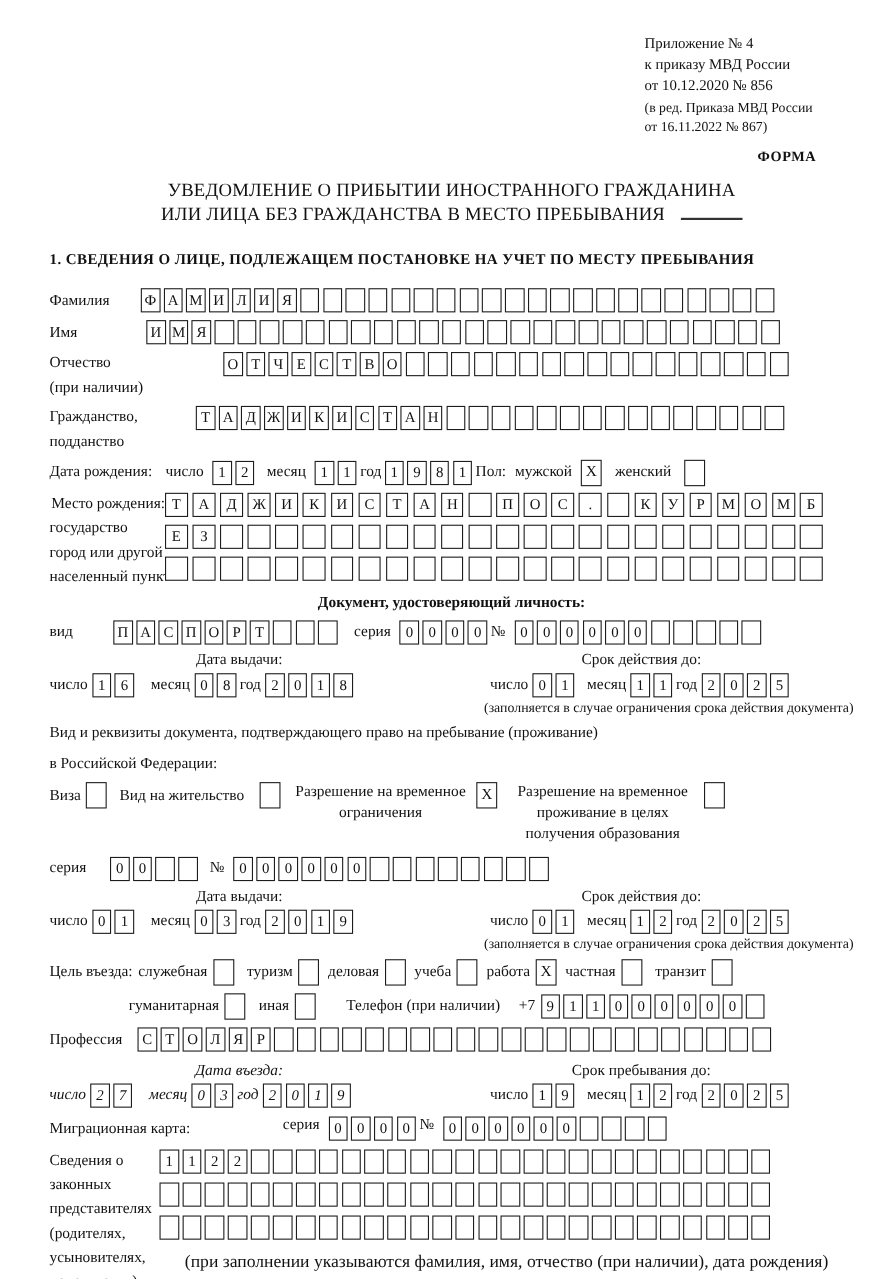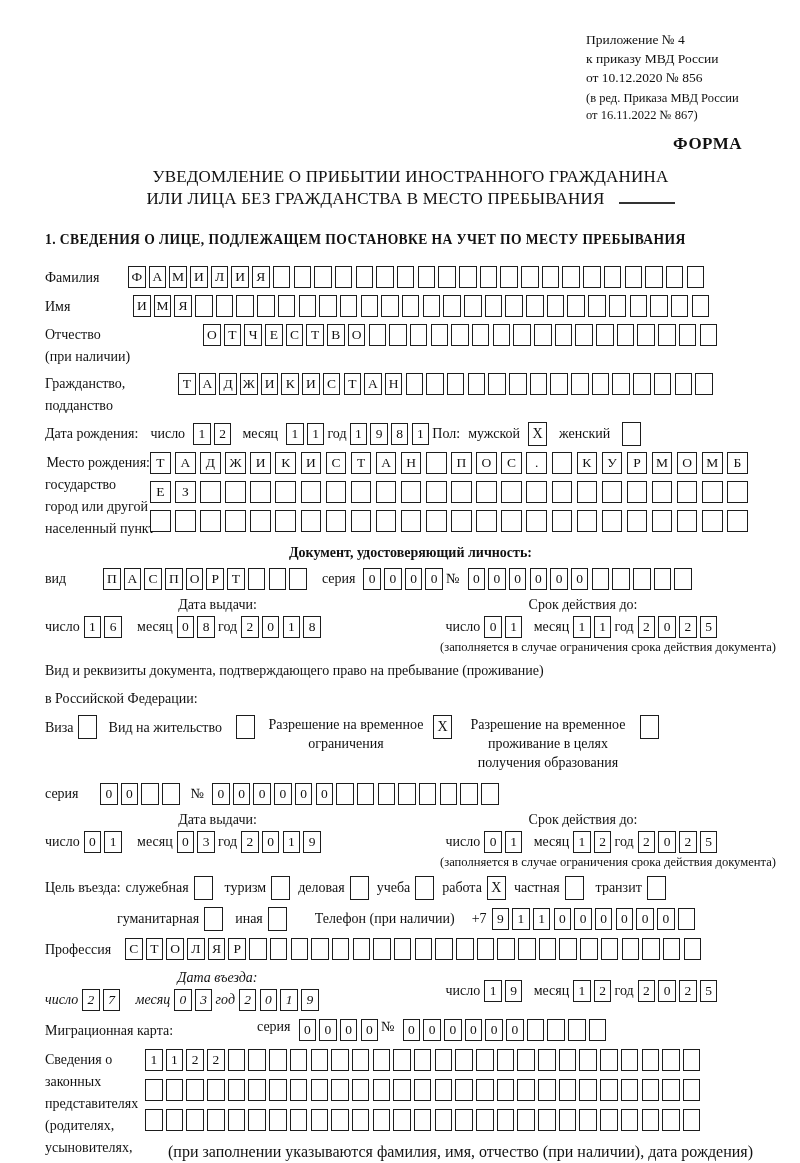--- a/index.html
+++ b/index.html
@@ -7,21 +7,21 @@
   body {
     width: 800px; height: 1163px;
     font-family: "Liberation Serif", "DejaVu Serif", serif;
     color: #111;
     padding: 30px 24px 10px 45px;
     overflow: hidden;
     font-size: 14px;
   }
   .annex { margin-left: auto; width: 190px; font-size: 13.5px; line-height: 19px; }
   .annex .small { font-size: 12.5px; margin-top: 3px; line-height: 17px; }
-  .forma { text-align: right; font-weight: bold; font-size: 17px; padding-right: 34px; margin-top: 10px; letter-spacing: .5px; }
+  .forma { text-align: right; font-weight: bold; font-size: 13px; padding-right: 34px; margin-top: 10px; letter-spacing: .5px; }
   .title { text-align: center; font-weight: normal; font-size: 17px; line-height: 22px; margin-top: 12px; letter-spacing: .2px; }
   .blank-line { display:inline-block; width: 56px; border-bottom: 2px solid #333; height: 14px; margin-left: 14px; }
   .section-head { font-weight: bold; font-size: 13.6px; margin-top: 22px; margin-bottom: 18px; letter-spacing: .4px; white-space: nowrap; }
 
   .row { display: flex; align-items: flex-start; margin-bottom: 5px; }
   .lbl { flex-shrink: 0; line-height: 24px; }
   .lbl2 { line-height: 22px; }
   .boxes { display: inline-flex; flex-shrink: 0; }
   .box {
     display: inline-block; width: 17.5px; height: 22px;
@@ -40,21 +40,21 @@
   .w158 { width: 158px; }
   .w133 { width: 133px; }
   .w105 { width: 105px; }
   .w80  { width: 80px; }
   .w100 { width: 100px; }
   .gap8  { margin-left: 8px; }
   .gap12 { margin-left: 12px; }
   .gap20 { margin-left: 20px; }
   .stack { display: flex; flex-direction: column; }
   .center-bold { text-align: center; font-weight: bold; font-size: 14px; margin: 4px 0 6px 0; }
-  .date-wrap { display: flex; margin-top: 6px; align-items: center; }
+  .date-wrap { display: flex; margin-top: 6px; }
   .date-col { display: flex; flex-direction: column; }
   .date-col .dhead { text-align: center; font-size: 14px; margin-bottom: 3px; }
   .dgroup { display: flex; align-items: center; white-space: nowrap; }
   .dgroup .dl { margin-right: 4px; }
   .note { font-size: 12.6px; text-align: right; margin-top: 2px; margin-bottom: 4px; }
   .para { line-height: 24px; margin-top: 4px; }
   .opts { display: flex; align-items: flex-start; margin-top: 4px; margin-bottom: 10px; }
   .opt { display: flex; align-items: flex-start; }
   .opt .olbl { line-height: 19px; }
   .opt .c2 { width: 158px; text-align: center; }
@@ -610,20 +610,21 @@
       <span class="dl">год</span>
       <span class="boxes">
           <span class="box">2</span>
           <span class="box">0</span>
           <span class="box">1</span>
           <span class="box">9</span>
         </span>
     </div>
   </div>
   <div class="date-col" style="width:386px;">
+    <div class="dhead">Срок пребывания до:</div>
     <div class="dgroup" style="justify-content:center;">
       <span class="dl">число</span>
       <span class="boxes">
           <span class="box">1</span>
           <span class="box">9</span>
         </span>
       <span class="dl gap8">месяц</span>
       <span class="boxes">
           <span class="box">1</span>
           <span class="box">2</span>

